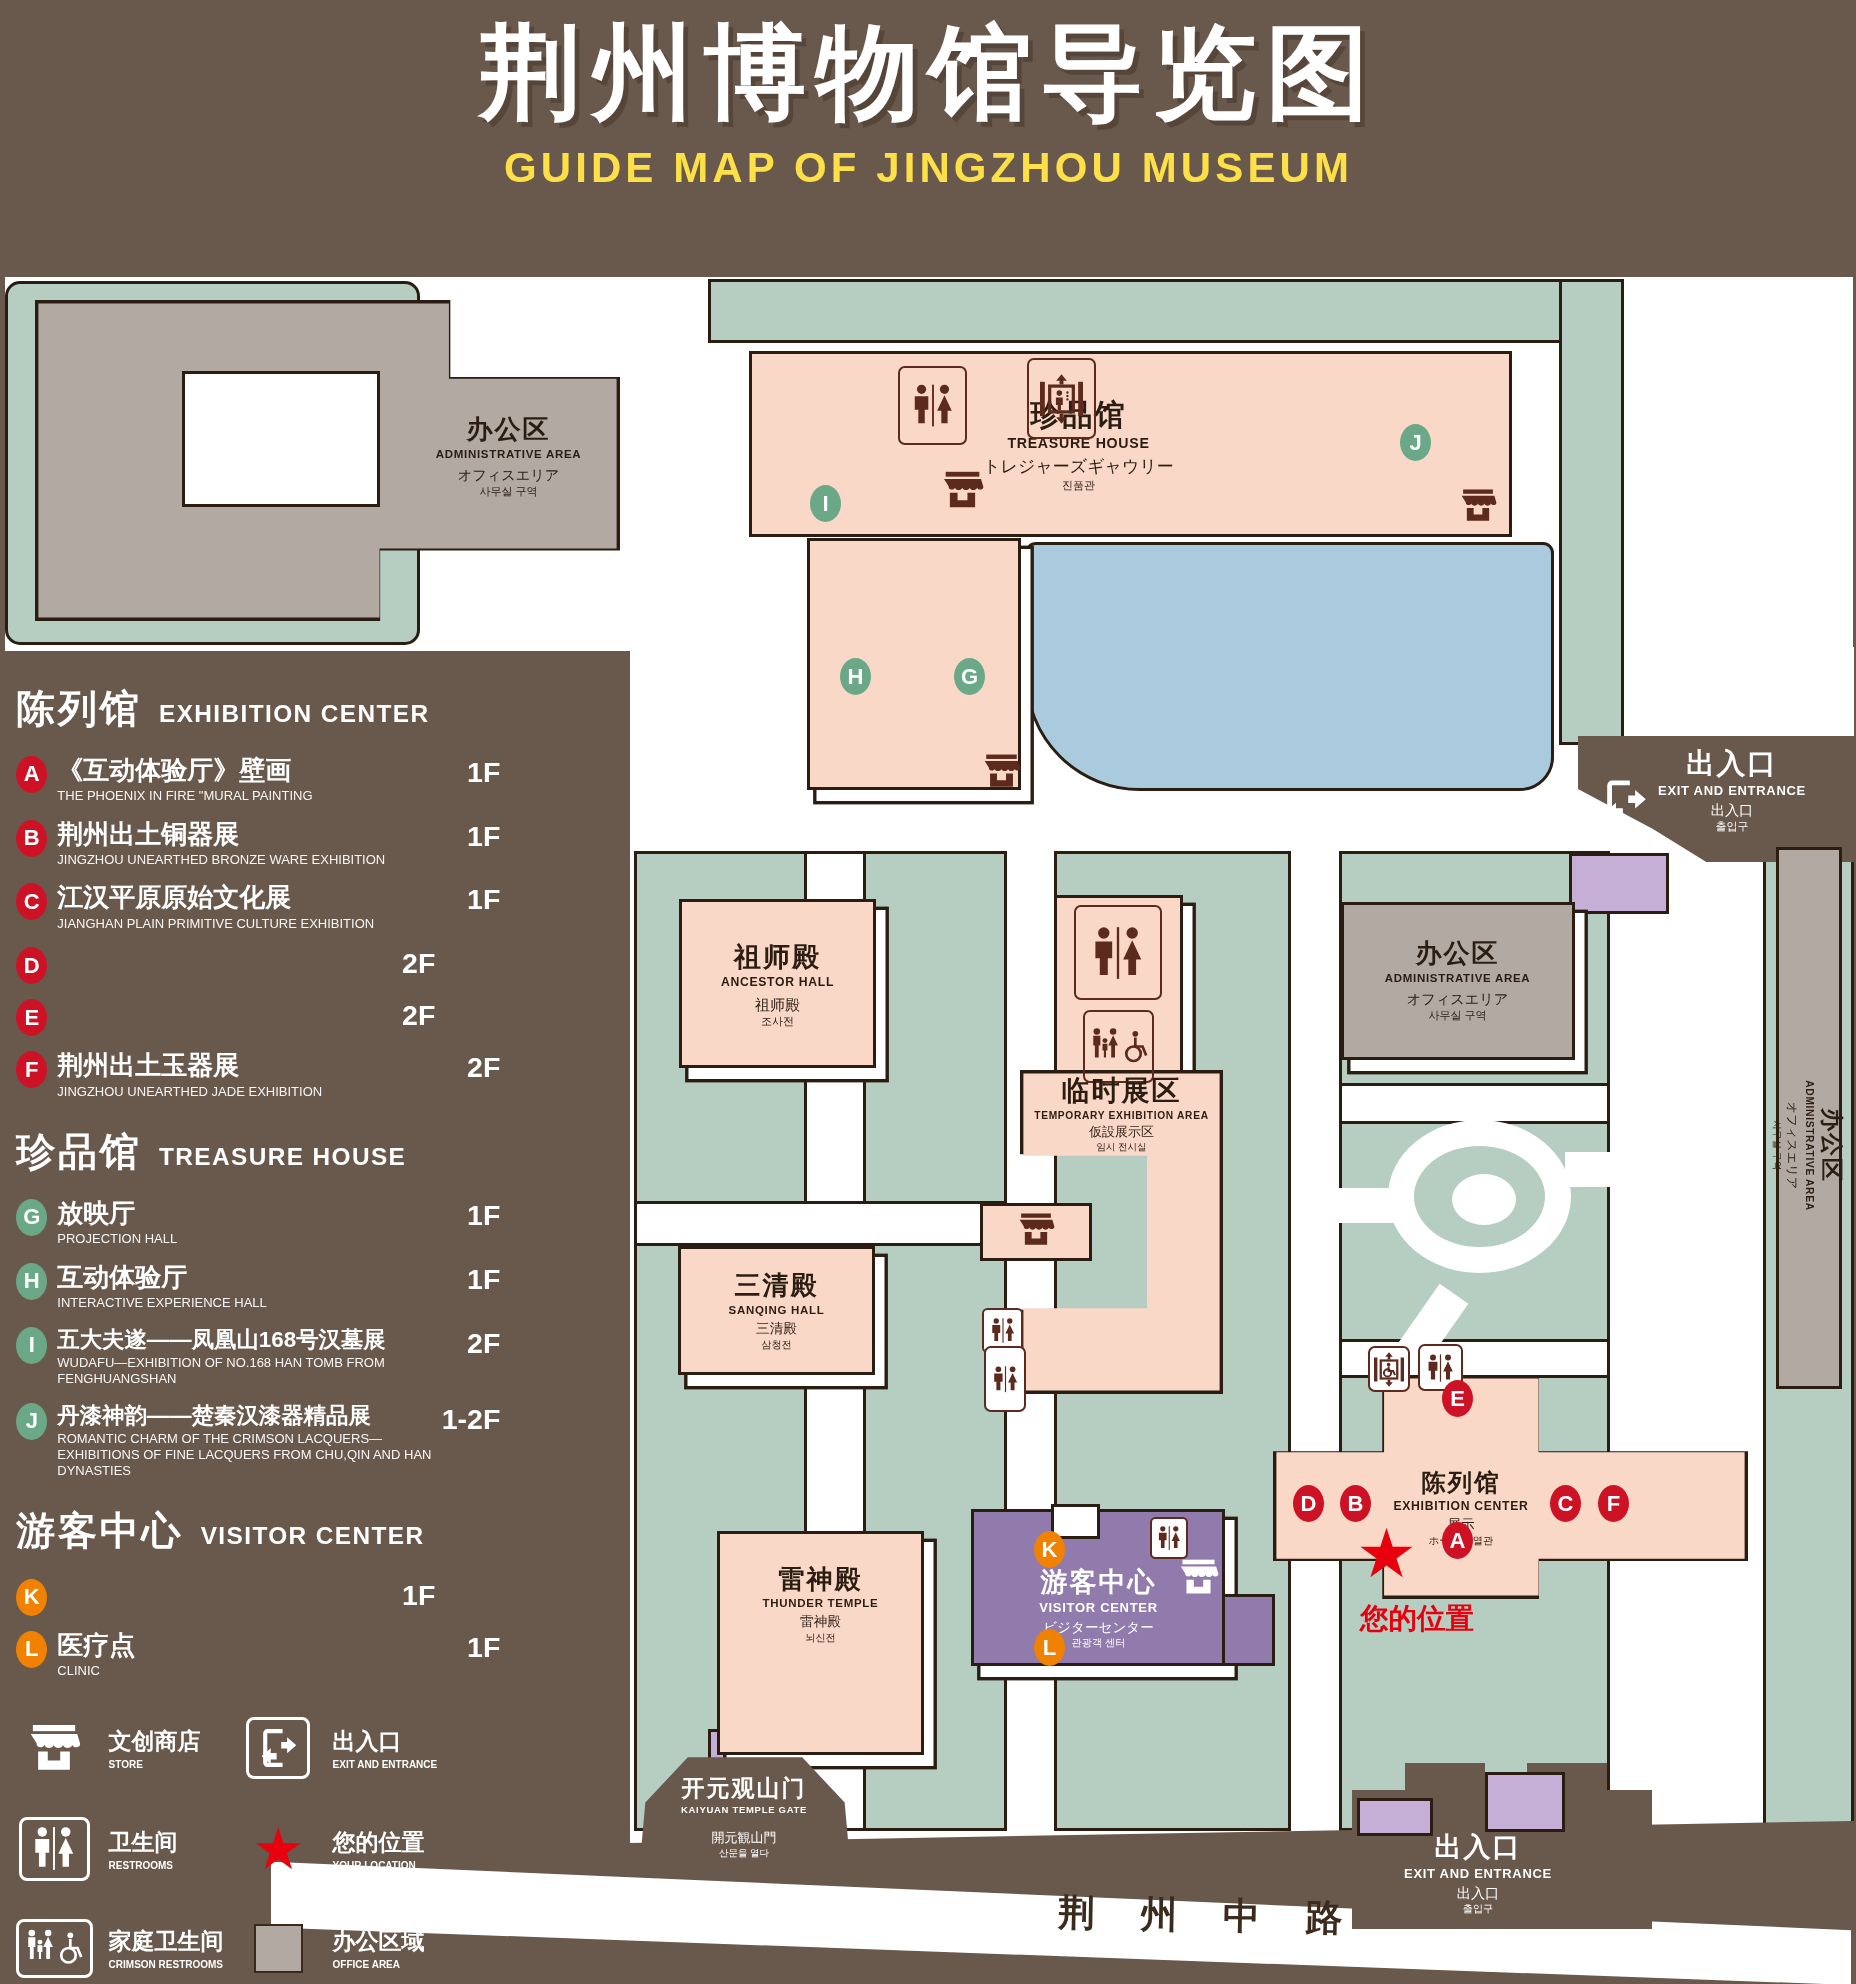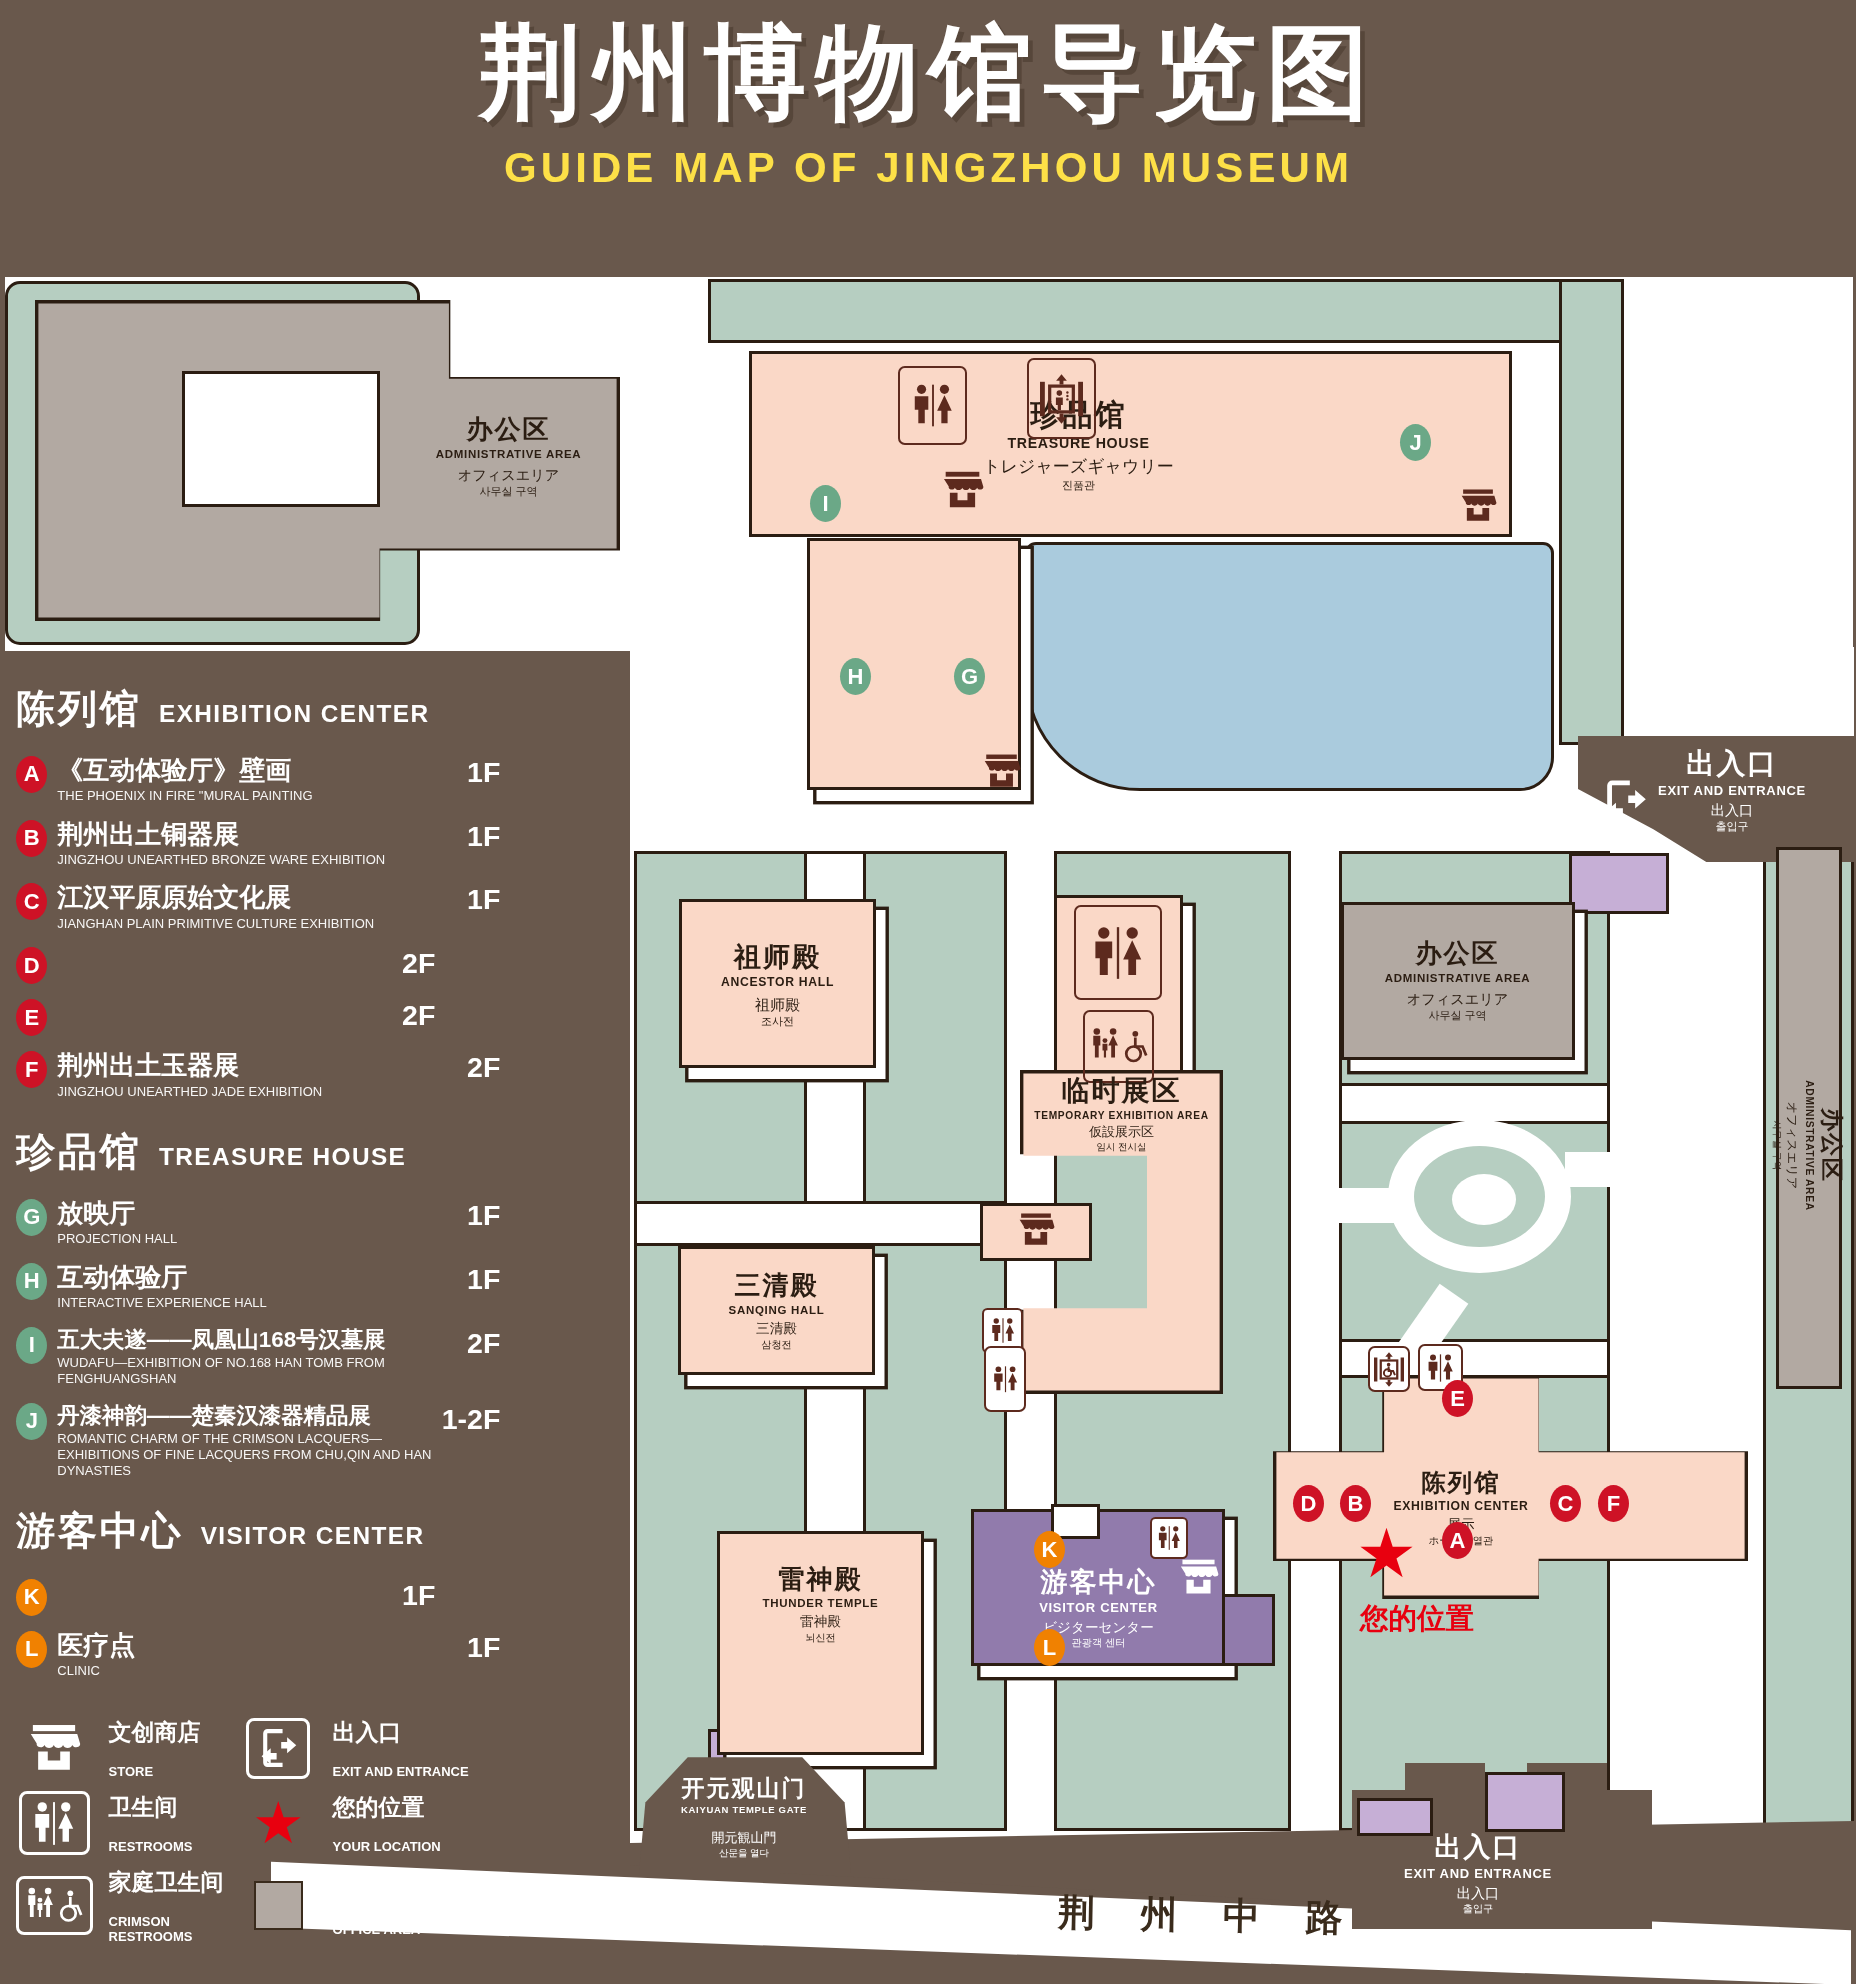--- a/index.html
+++ b/index.html
@@ -49,25 +49,25 @@
   #legend{position:absolute;left:16.3px;top:672px;width:484px;z-index:10;display:flex;flex-direction:column}
   .lg-head{display:flex;align-items:baseline;gap:17.6px;margin:9.5px 0 20.3px}
   .lg-head .z{font-size:39px;font-weight:900;letter-spacing:2.7px}
   .lg-head .e{font-size:24.4px;font-weight:700;letter-spacing:1.4px}
   .lg-item{display:grid;grid-template-columns:41px 1fr 65px;align-items:start;margin-bottom:15px}
   .lg-item .mk{position:static;flex:none}
   .lg-item .tx .z{font-size:26px;font-weight:700;line-height:1.15;display:block}
   .lg-item .tx .z.sm{font-size:22.4px}
   .lg-item .tx .e{font-size:13px;font-weight:400;opacity:.95;display:block;margin-top:2.7px;line-height:1.25}
   .lg-item .fl{font-size:28.5px;font-weight:700;text-align:right}
-  .lg-sym{display:grid;grid-template-columns:224px 1fr;row-gap:12px;margin-top:23px}
+  .lg-sym{display:grid;grid-template-columns:224px 1fr;row-gap:38px;margin-top:23px}
   .sym{display:flex;align-items:center;gap:16.3px}
   .sym .ibox{width:76px;display:flex;justify-content:center;flex:none}
   .sym .tx .z{font-size:23px;font-weight:700;display:block}
-  .sym .tx .e{font-size:13px;font-weight:700;display:block;margin-top:16px}
+  .sym .tx .e{font-size:10px;font-weight:700;display:block;margin-top:2px}
   .lg-card{border:3.4px solid #fff;border-radius:8.1px;padding:5.4px 6.8px;color:#fff;display:flex;align-items:center;justify-content:center}
   .swatch{width:49px;height:49px;border:2px solid #3a2b1c}
   .star{color:var(--star);line-height:1;font-family:"DejaVu Sans",sans-serif}
   
   .ring{position:absolute;border:26px solid #fff;border-radius:50%;z-index:3}
   .rot90{transform:rotate(90deg)}
   #road-text{font-size:37px;font-weight:700;color:#3a2b1c;letter-spacing:17.6px;transform:rotate(1.1deg)}
 </style>
 </head>
 <body>

